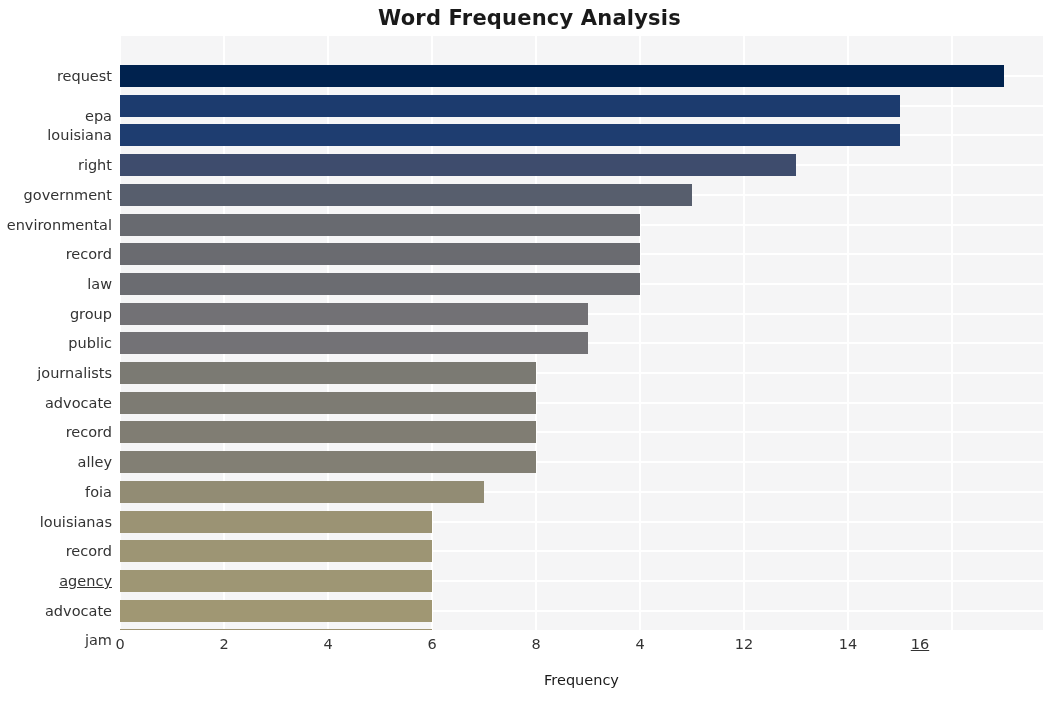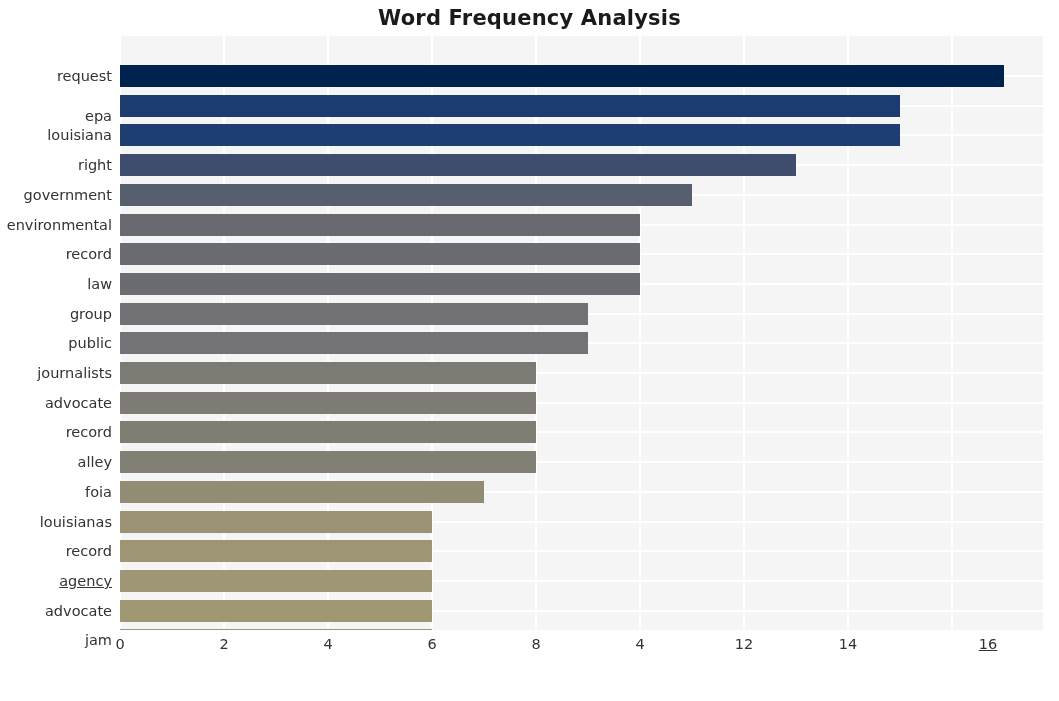--- a/index.html
+++ b/index.html
@@ -250,17 +250,18 @@
 
   <div id="x-tick-labels">
       <div class="xtick" style="left: 120px;">0</div>
       <div class="xtick" style="left: 224px;">2</div>
       <div class="xtick" style="left: 328px;">4</div>
       <div class="xtick" style="left: 432px;">6</div>
       <div class="xtick" style="left: 536px;">8</div>
       <div class="xtick" style="left: 640px;">4</div>
       <div class="xtick" style="left: 744px;">12</div>
       <div class="xtick" style="left: 848px;">14</div>
-      <div class="xtick" style="left: 988px; text-decoration: underline;">16</div>
+      <div class="xtick" style="left: 920px; text-decoration: underline;">16</div>
     </div>
 
+  <div id="x-axis-label">Frequency</div>
 
 </div>
 
 </body></html>

